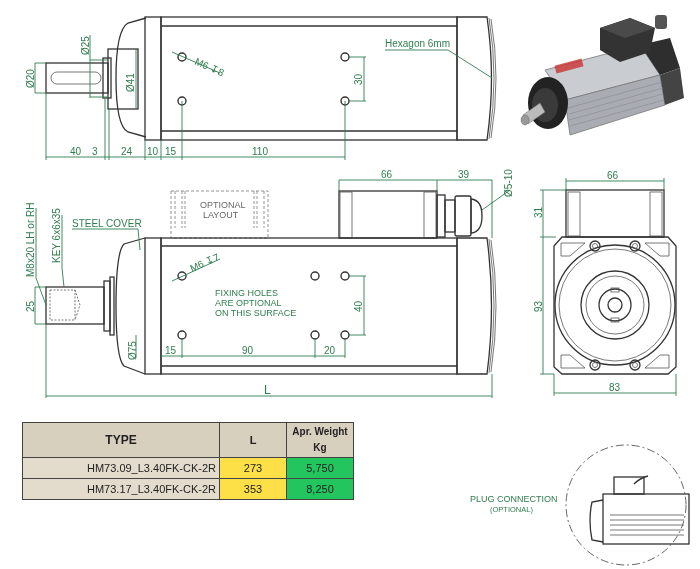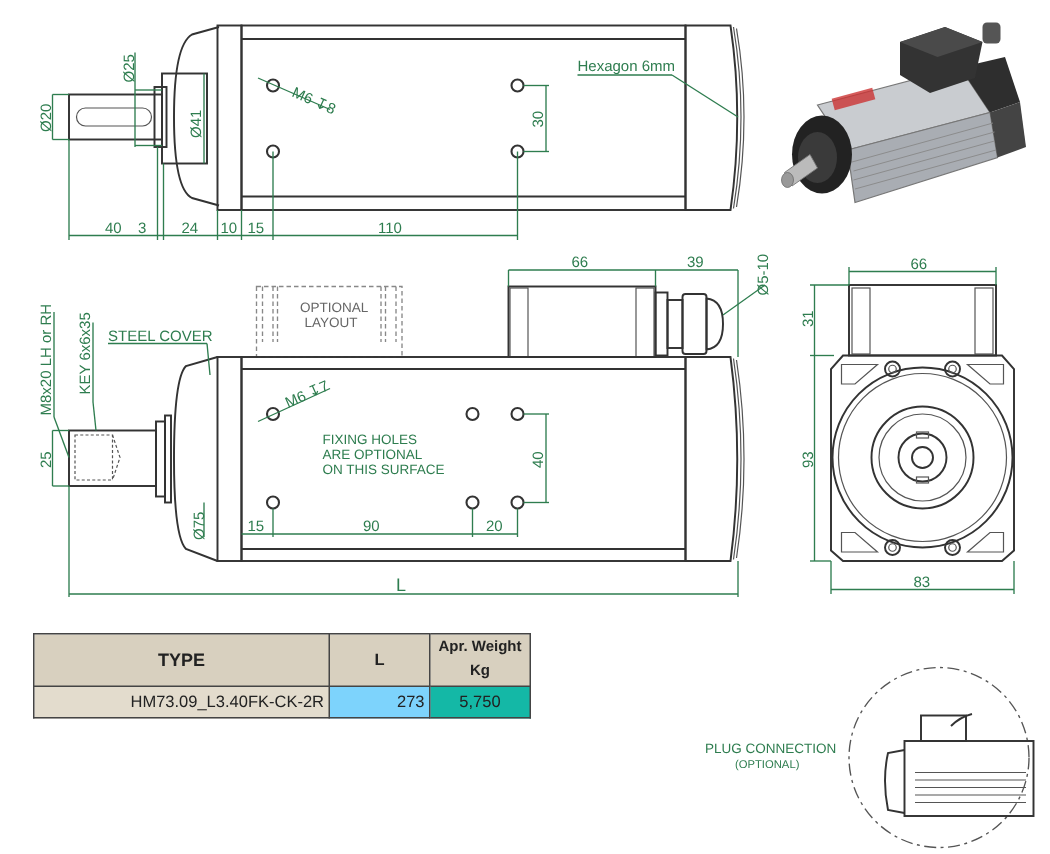--- a/index.html
+++ b/index.html
@@ -12,22 +12,22 @@
   .dashdot { fill:none; stroke:#555; stroke-width:0.9; stroke-dasharray:8 3 2 3; }
   .dt { fill:#2e7d4f; font-family:"Liberation Sans", sans-serif; font-size:10px; }
   .note { fill:#2e7d4f; font-family:"Liberation Sans", sans-serif; font-size:9px; }
   .gray { fill:#666; font-family:"Liberation Sans", sans-serif; font-size:9px; }
   .hole { fill:#fff; stroke:#333; stroke-width:1.4; }
 
   table.spec { position:absolute; left:22px; top:422px; border-collapse:collapse; font-family:"Liberation Sans", sans-serif; font-size:11px; color:#222;border-radius:16px; }
   table.spec th, table.spec td { border:1px solid #444; height:20px; padding:0 3px; }
   table.spec th { background:#d8d0bf; font-weight:bold; }
   table.spec td.type { background:#e3dccd; text-align:right; width:190px; }
-  table.spec td.l { background:#7dd3fc; text-align:right; width:60px; }
-  table.spec td.w { background:#14b8a6; text-align:center; width:60px; }
+  table.spec td.l { background:#fde047; text-align:center; width:60px; }
+  table.spec td.w { background:#22c55e; text-align:center; width:60px; }
   table.spec th.type-h { height:34px; font-size:12px; }
   table.spec th.w-h { font-size:10px; line-height:16px;margin-top:29px; }
 </style>
 </head>
 <body>
 
 <svg id="drawing" viewBox="0 0 700 569">
 
   <g>
 
@@ -292,14 +292,19 @@
         <span>Kg</span>
       </th>
     </tr>
   </thead>
   <tbody>
     <tr>
       <td class="type">HM73.09_L3.40FK-CK-2R</td>
       <td class="l">273</td>
       <td class="w">5,750</td>
     </tr>
+    <tr>
+      <td class="type">HM73.17_L3.40FK-CK-2R</td>
+      <td class="l">353</td>
+      <td class="w">8,250</td>
+    </tr>
   </tbody>
 </table>
 
 </body></html>

